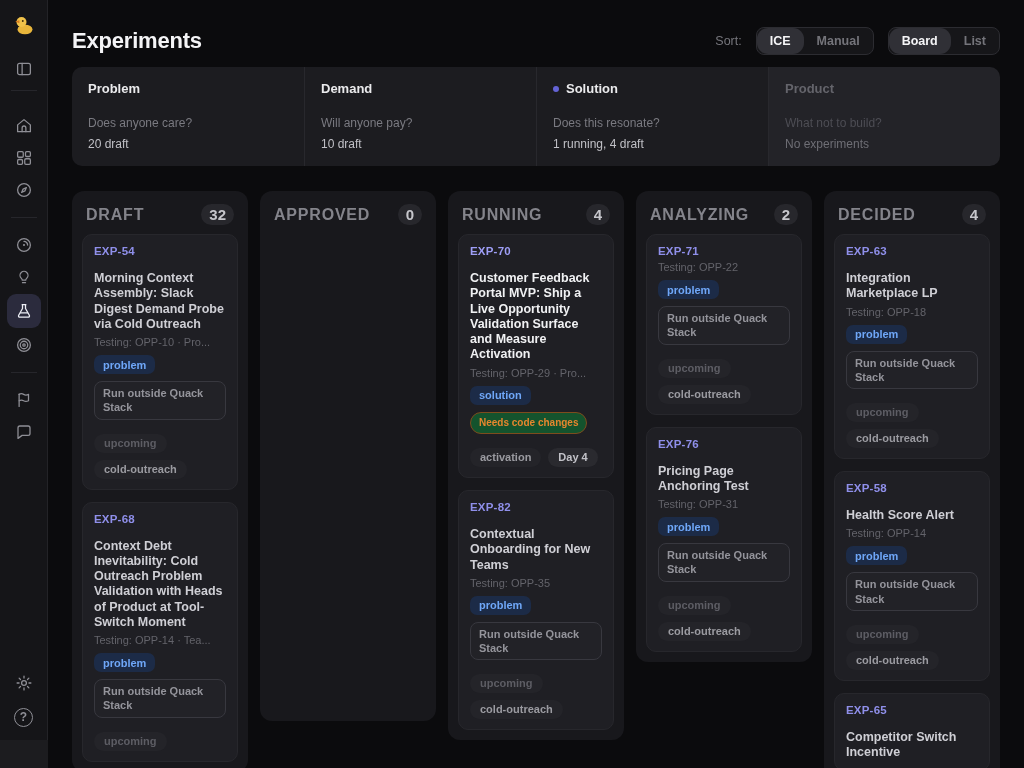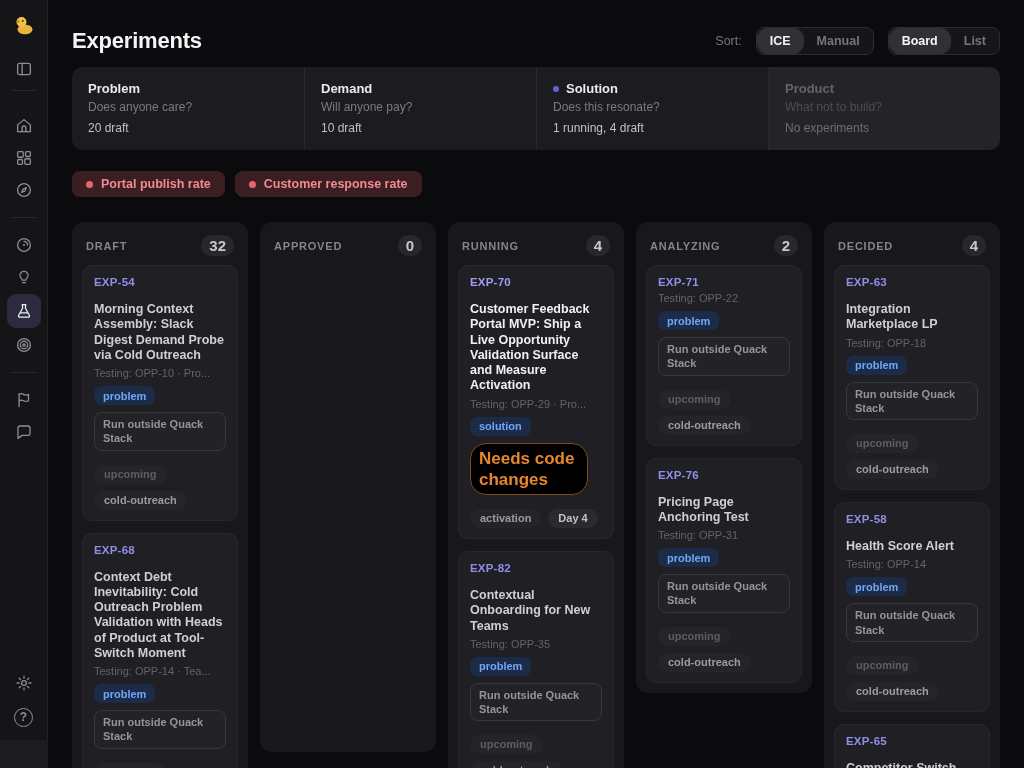--- a/index.html
+++ b/index.html
@@ -35,54 +35,54 @@
 
   .section-label-row { display:flex; align-items:center; gap:7px; margin-top:20px; }
   .section-label { color:#6f6f76; font-size:11px; font-weight:700; letter-spacing:1px; }
   .refresh-icon svg { stroke:#6f6f76; fill:none; stroke-width:1.7; stroke-linecap:round; }
 
   .loop-row { display:grid; grid-template-columns:1fr 1fr 1fr 1fr; margin-top:9px;
               border-radius:10px; overflow:hidden; }
   .stage { background:#1c1c20; padding:14px 16px 15px 16px; cursor:pointer; }
   .stage + .stage { border-left:1px solid #28282d; }
   .stage-name { color:#eaeaec; font-size:13px; font-weight:700; display:flex; align-items:center; gap:7px; }
-  .stage-q { color:#7a7a81; font-size:12px; margin-top:4px; }
+  .stage-q { color:#7a7a81; font-size:12px; margin-top:20px; }
   .stage-stat { color:#c0c0c6; font-size:12px; margin-top:7px; }
   .stage.muted { background:#232328; }
   .stage.muted .stage-name { color:#64646b; }
   .stage.muted .stage-q { color:#4d4d54; }
   .stage.muted .stage-stat { color:#6e6e75; }
   .dot { width:6px; height:6px; border-radius:50%; background:#6463d6; display:inline-block; }
 
   .chips-row { display:flex; gap:10px; margin-top:21px; }
   .chip { display:inline-flex; align-items:center; gap:8px; background:#3a1e22; border-radius:8px;
           padding:6px 14px; color:#f18a93; font-size:12.5px; font-weight:600; cursor:pointer; }
   .chip .dot { background:#e66671; width:7px; height:7px; }
 
   
   .board { display:flex; gap:12px; margin-top:25px; align-items:flex-start; }
   .column { width:176px; flex:0 0 176px; background:#18181c; border-radius:12px; padding:10px; }
   .column-empty { min-height:530px; }
   .col-header { display:flex; justify-content:space-between; align-items:center; padding:3px 4px 9px 4px; }
-  .col-title { color:#84848b; font-size:11px; font-weight:700; letter-spacing:0.8px; }
+  .col-title { color:#84848b; font-size:16px; font-weight:700; letter-spacing:0.8px; }
   .col-count { background:#27272c; color:#c6c6cb; font-size:15px; font-weight:700;
                border-radius:999px; padding:3px 8px; line-height:1; }
   .card { background:#1f1f24; border:1px solid #27272c; border-radius:10px; padding:10px 11px; margin-bottom:12px; cursor:pointer; }
   .card:last-child { margin-bottom:0; }
   .card-id { color:#8f8fea; font-size:11.5px; font-weight:700; letter-spacing:0.2px; }
   .card-title { color:#cfcfd5; font-size:12.5px; font-weight:700; line-height:1.22; margin-top:14px; }
   .card.active .card-title { color:#f0f1f3; }
   .card.active .card-id { color:#9e9ef6; }
   .card-testing { color:#63636a; font-size:11px; margin-top:4px; white-space:nowrap; overflow:hidden; }
   .tag { display:inline-block; background:#1c2b47; color:#6fa7f8; font-size:11px; font-weight:600;
          border-radius:7px; padding:3.5px 9px; margin-top:7px; }
   .note-box { border:1px solid #38383f; background:#222227; color:#94949b; font-size:11px; font-weight:600;
               line-height:1.3; border-radius:8px; padding:4px 8px; margin-top:7px; }
-  .warn-box { display:inline-block; border:1px solid #7d4c1d; background:#000000; color:#e6862e;
-              font-size:17px; font-weight:700; line-height:1.25; border-radius:16px; padding:4px 8px;
+  .warn-box { display:inline-block; border:1px solid #7d4c1d; background:#14532d; color:#e6862e;
+              font-size:10px; font-weight:700; line-height:1.25; border-radius:16px; padding:4px 8px;
               margin-top:7px; max-width:118px; }
   .pill-row { display:flex; flex-wrap:wrap; gap:7px; margin-top:14px; }
   .pill { background:#242429; color:#9b9ba1; font-size:11px; font-weight:600; border-radius:999px;
           padding:4px 10px; line-height:1; }
   .pill.dim { color:#5d5d64; }
   .pill.strong { color:#c2c2c8; font-weight:700; background:#2a2a2f; }
 </style>
 </head>
 <body>
 
@@ -211,30 +211,20 @@
       <div class="stage-q">Does this resonate?</div>
       <div class="stage-stat">1 running, 4 draft</div>
     </div>
     <div class="stage muted">
       <div class="stage-name">Product</div>
       <div class="stage-q">What not to build?</div>
       <div class="stage-stat">No experiments</div>
     </div>
   </div>
 
-  <div class="chips-row">
-    <span class="chip">
-      <span class="dot"></span>
-      <span>Portal publish rate</span>
-    </span>
-    <span class="chip">
-      <span class="dot"></span>
-      <span>Customer response rate</span>
-    </span>
-  </div>
 
   <div class="board">
       <section class="column">
         <div class="col-header">
           <span class="col-title">DRAFT</span>
           <span class="col-count">32</span>
         </div>
         <article class="card">
           <div class="card-id">EXP-54</div>
           <div class="card-title">Morning Context Assembly: Slack Digest Demand Probe via Cold Outreach</div>

